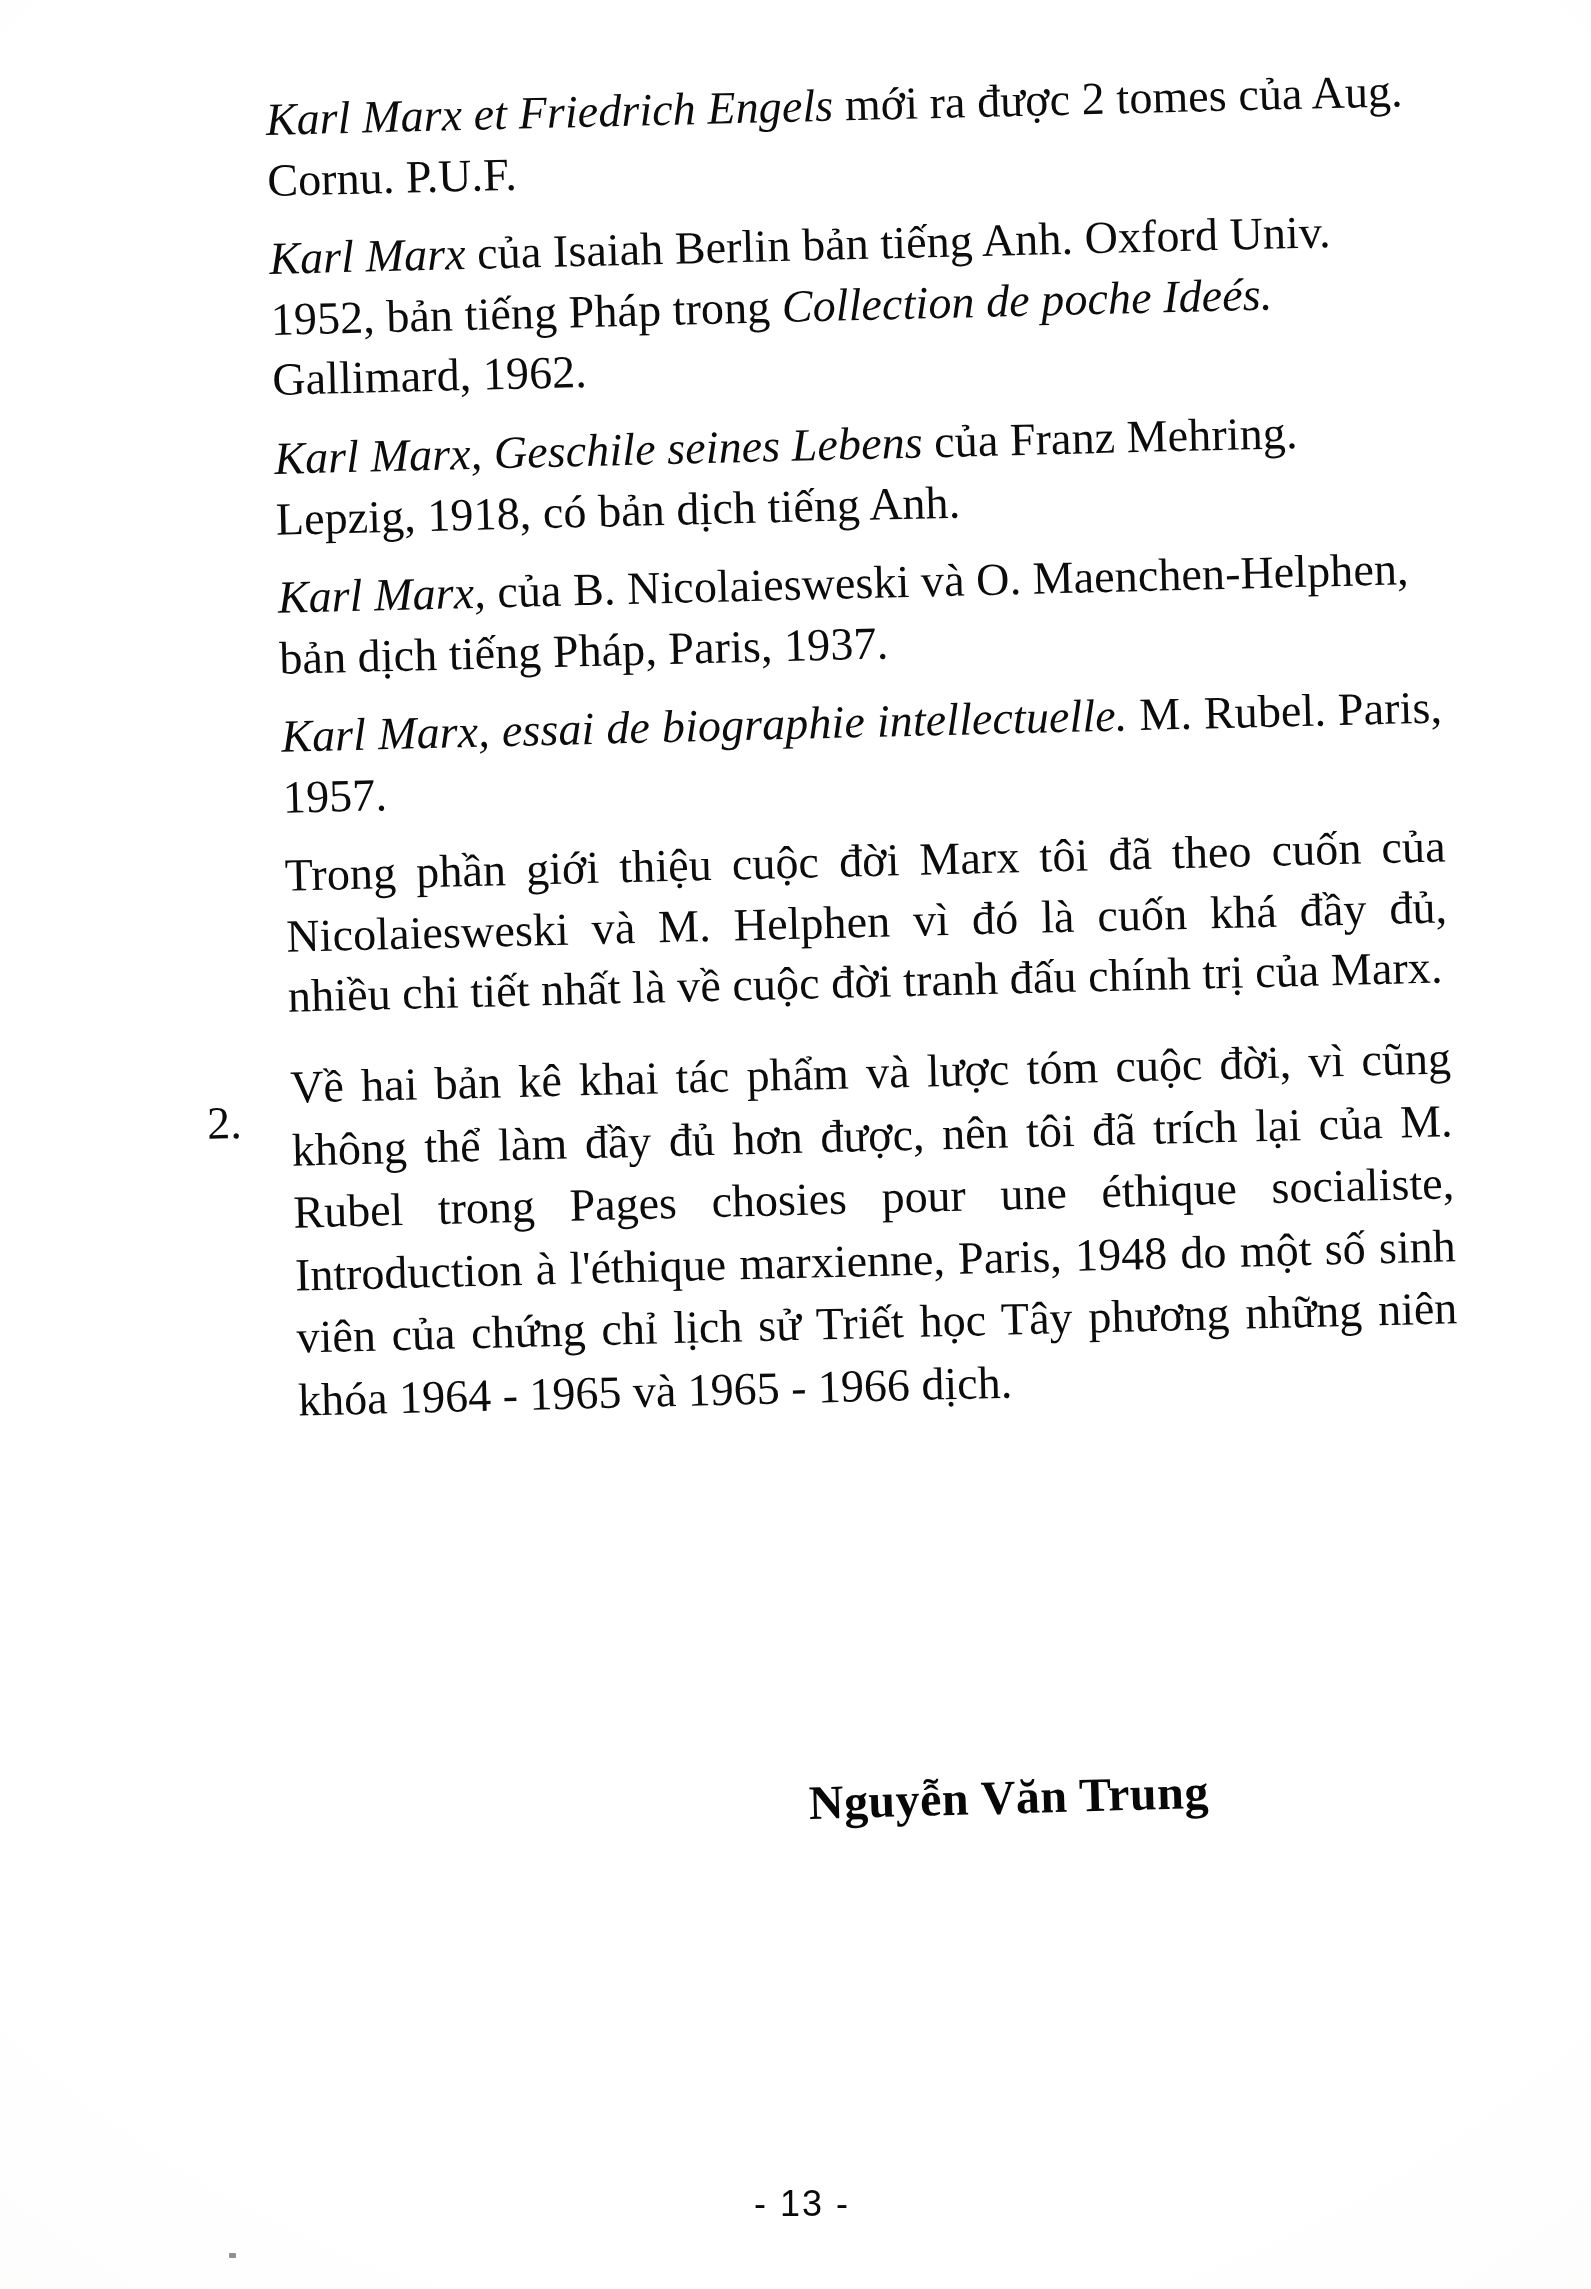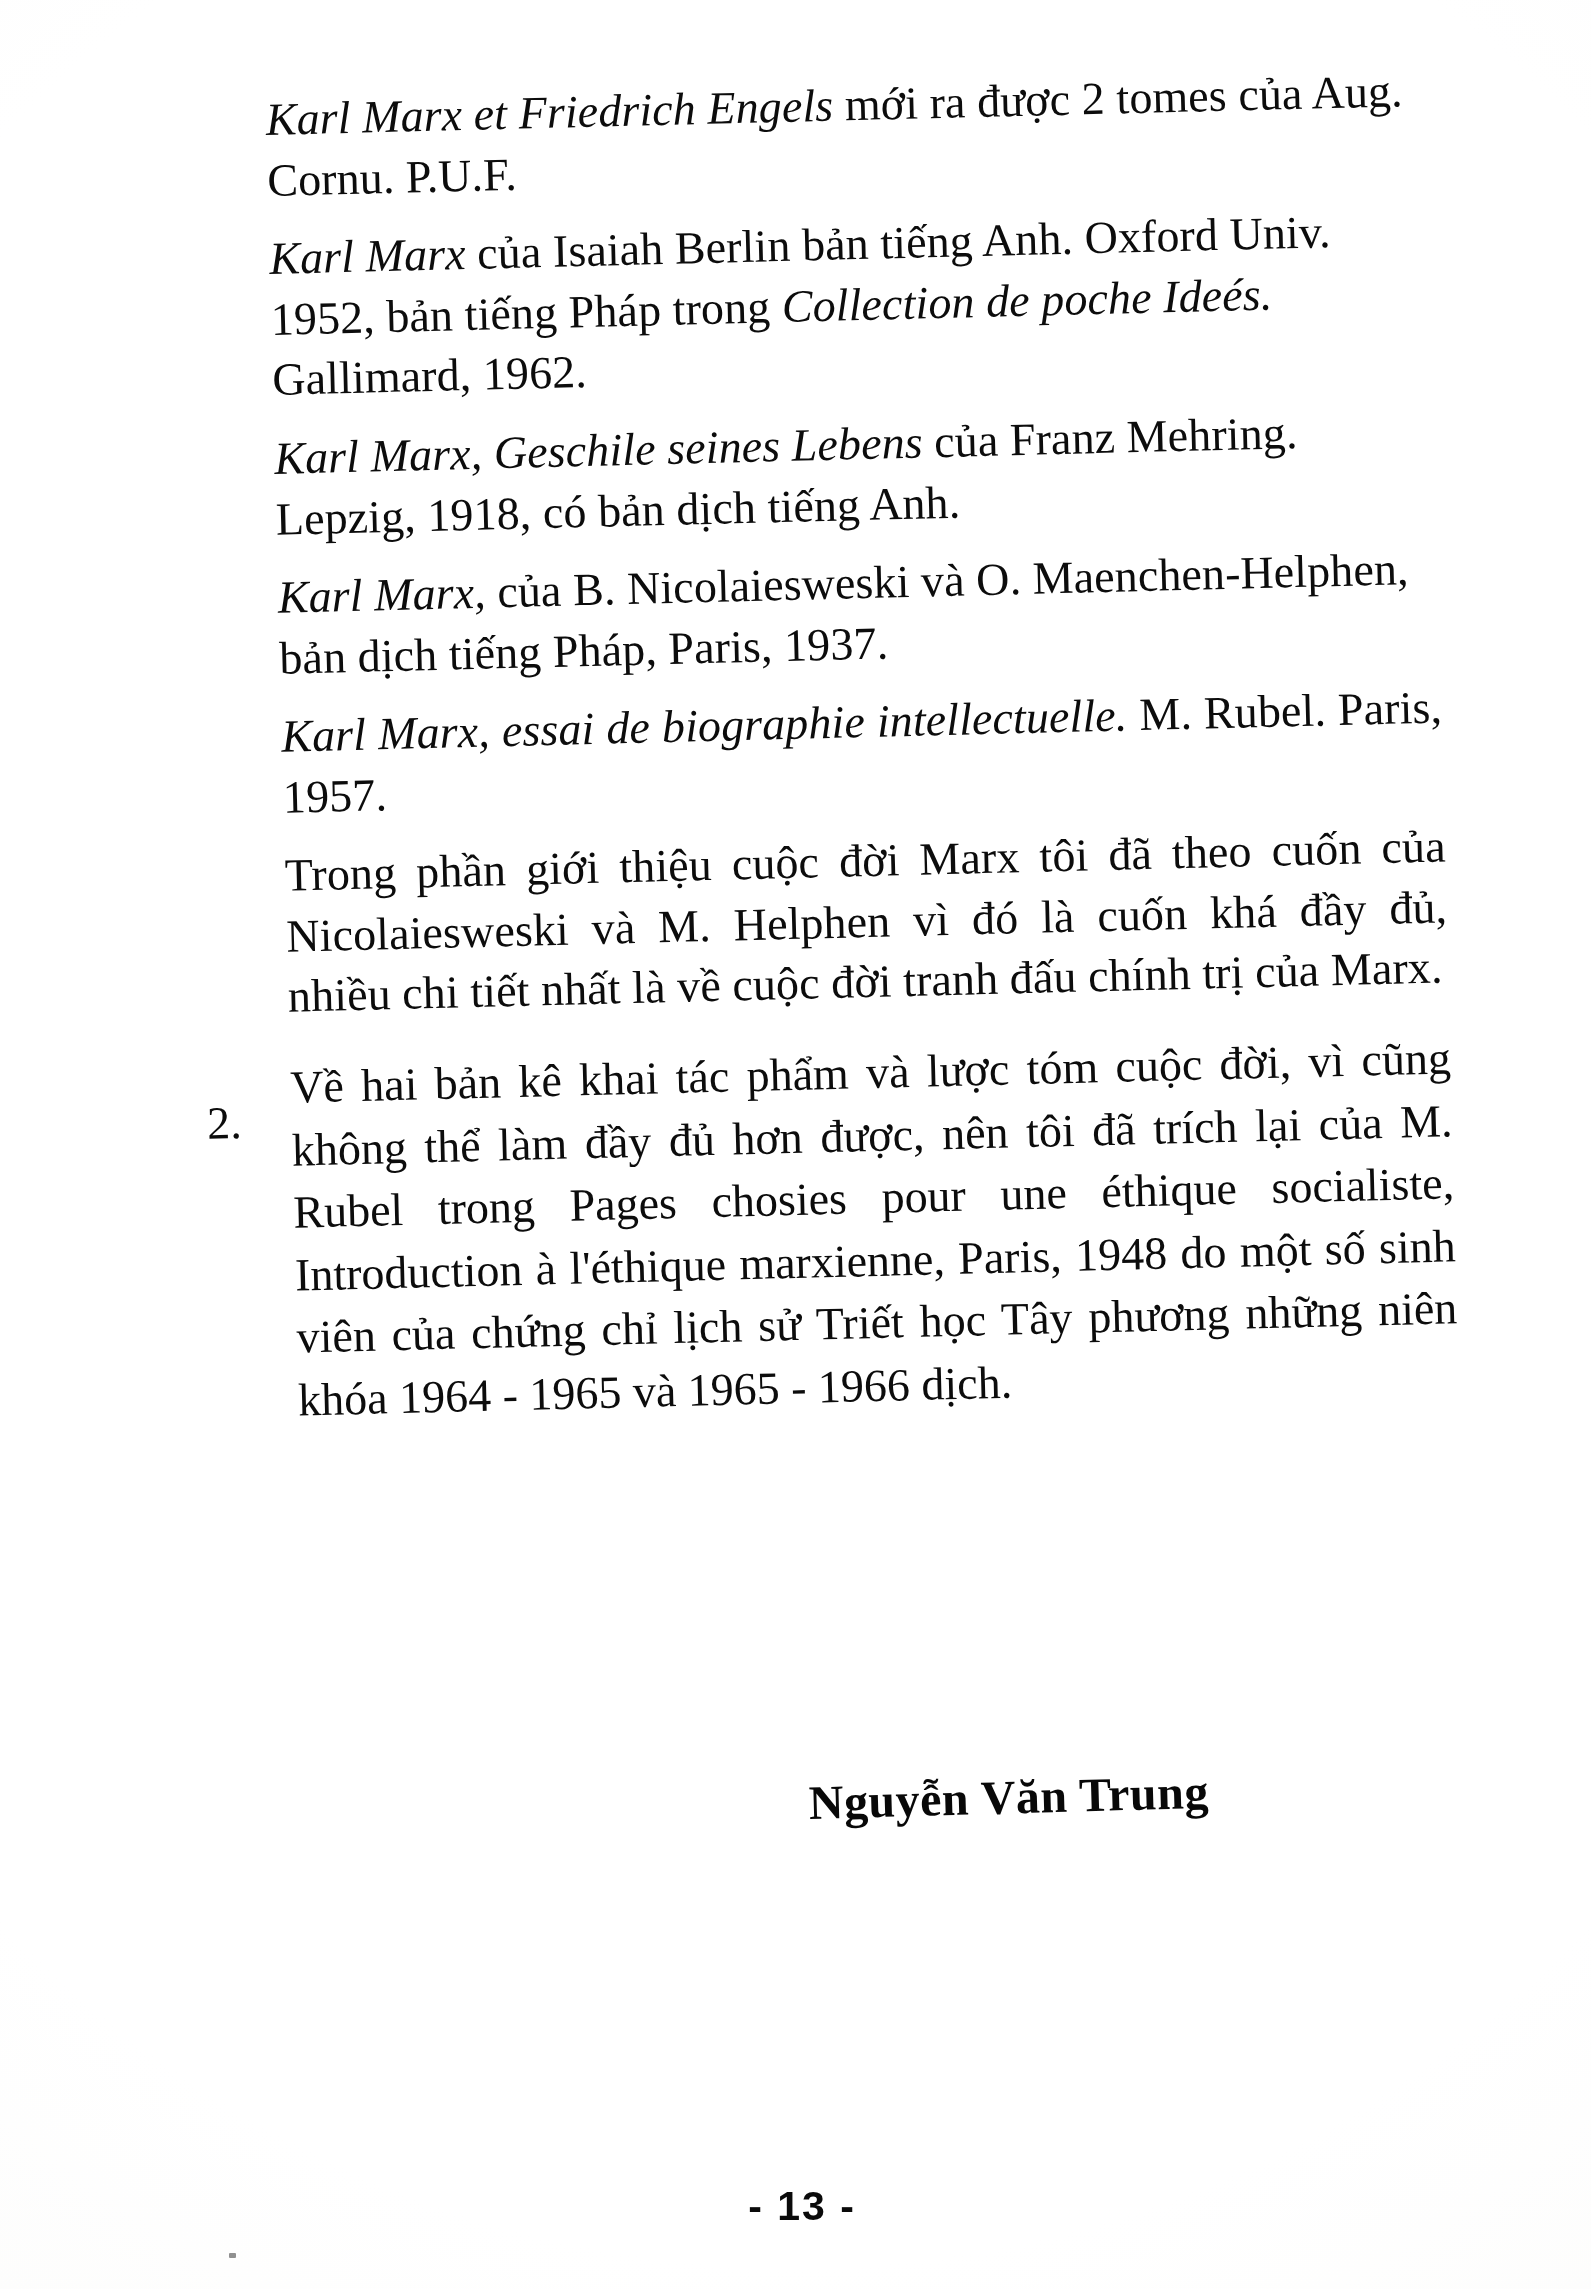--- a/index.html
+++ b/index.html
@@ -111,22 +111,22 @@
     white-space: nowrap;
   }
 
   
   #folio {
     position: absolute;
     left: 12px;
     right: 0;
     top: 2183px;
     text-align: center;
-    font-weight: bold;
-    font-size: 41px;
+    font-weight: normal;
+    font-size: 36px;
     letter-spacing: 2px;
     color: #0a0a0a;
     font-family: "Liberation Sans", "DejaVu Sans", sans-serif;
   }
 
   
   #scan-speck {
     position: absolute;
     left: 229px;
     top: 2253px;

